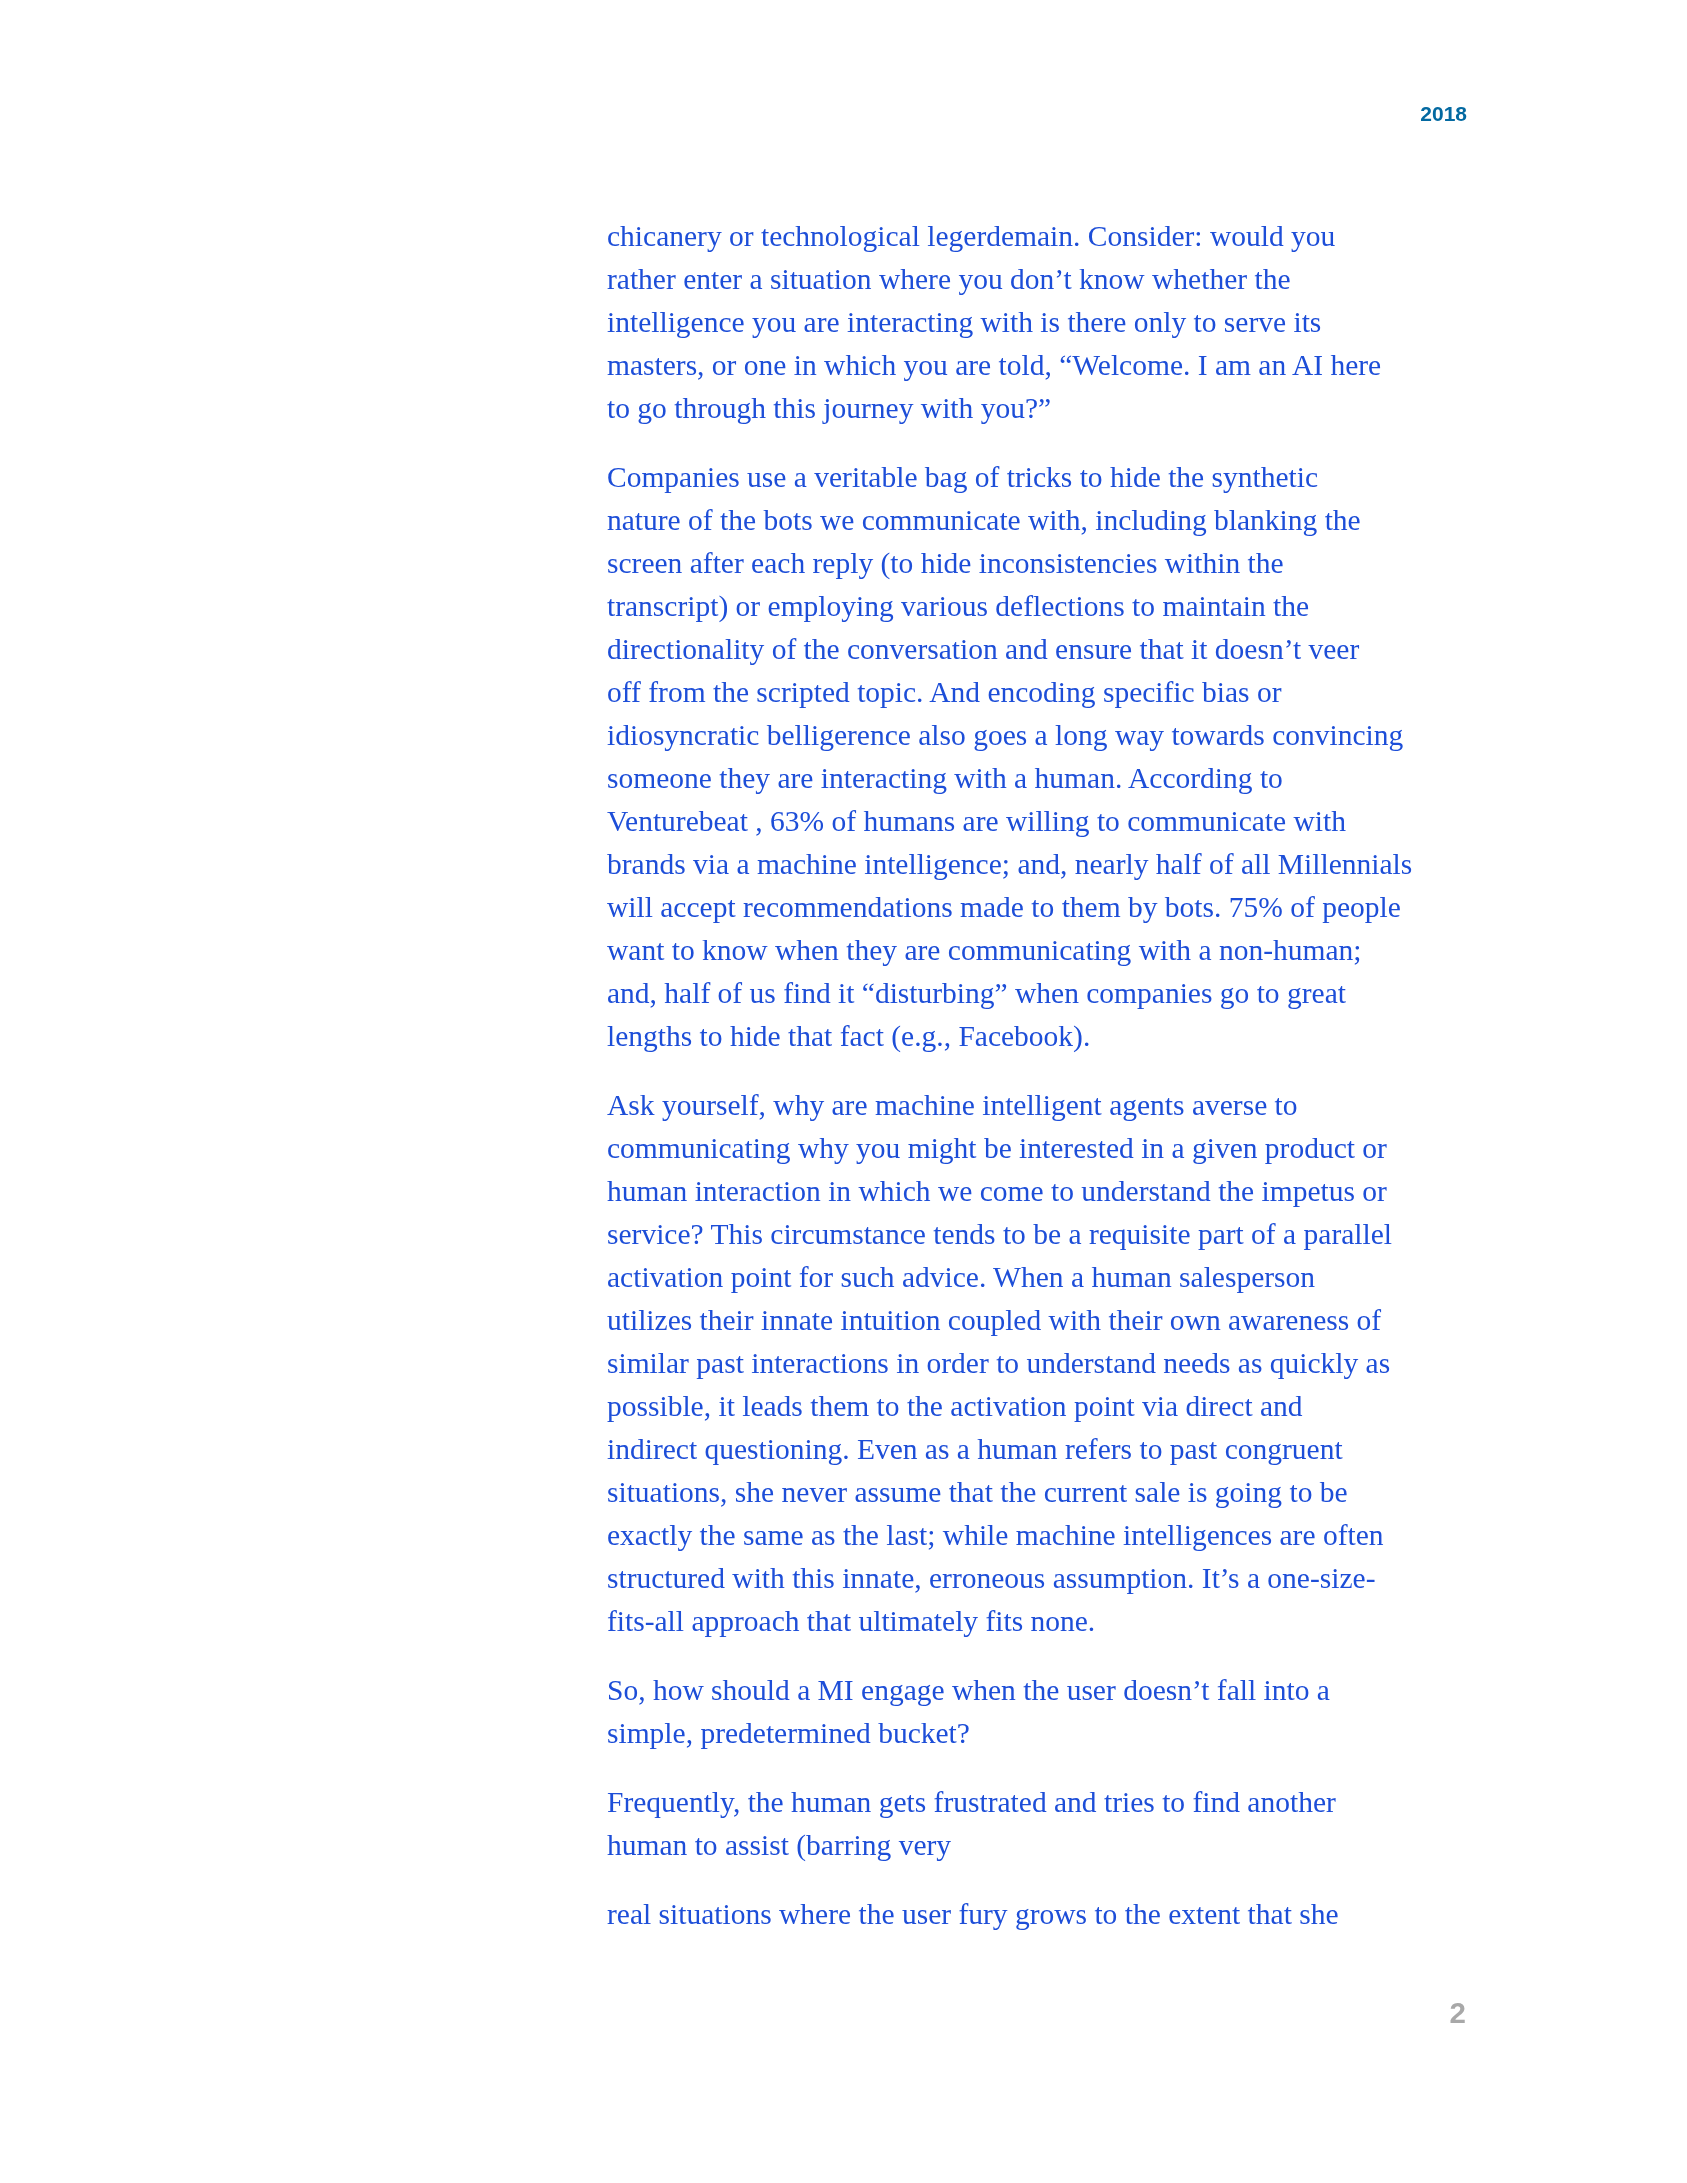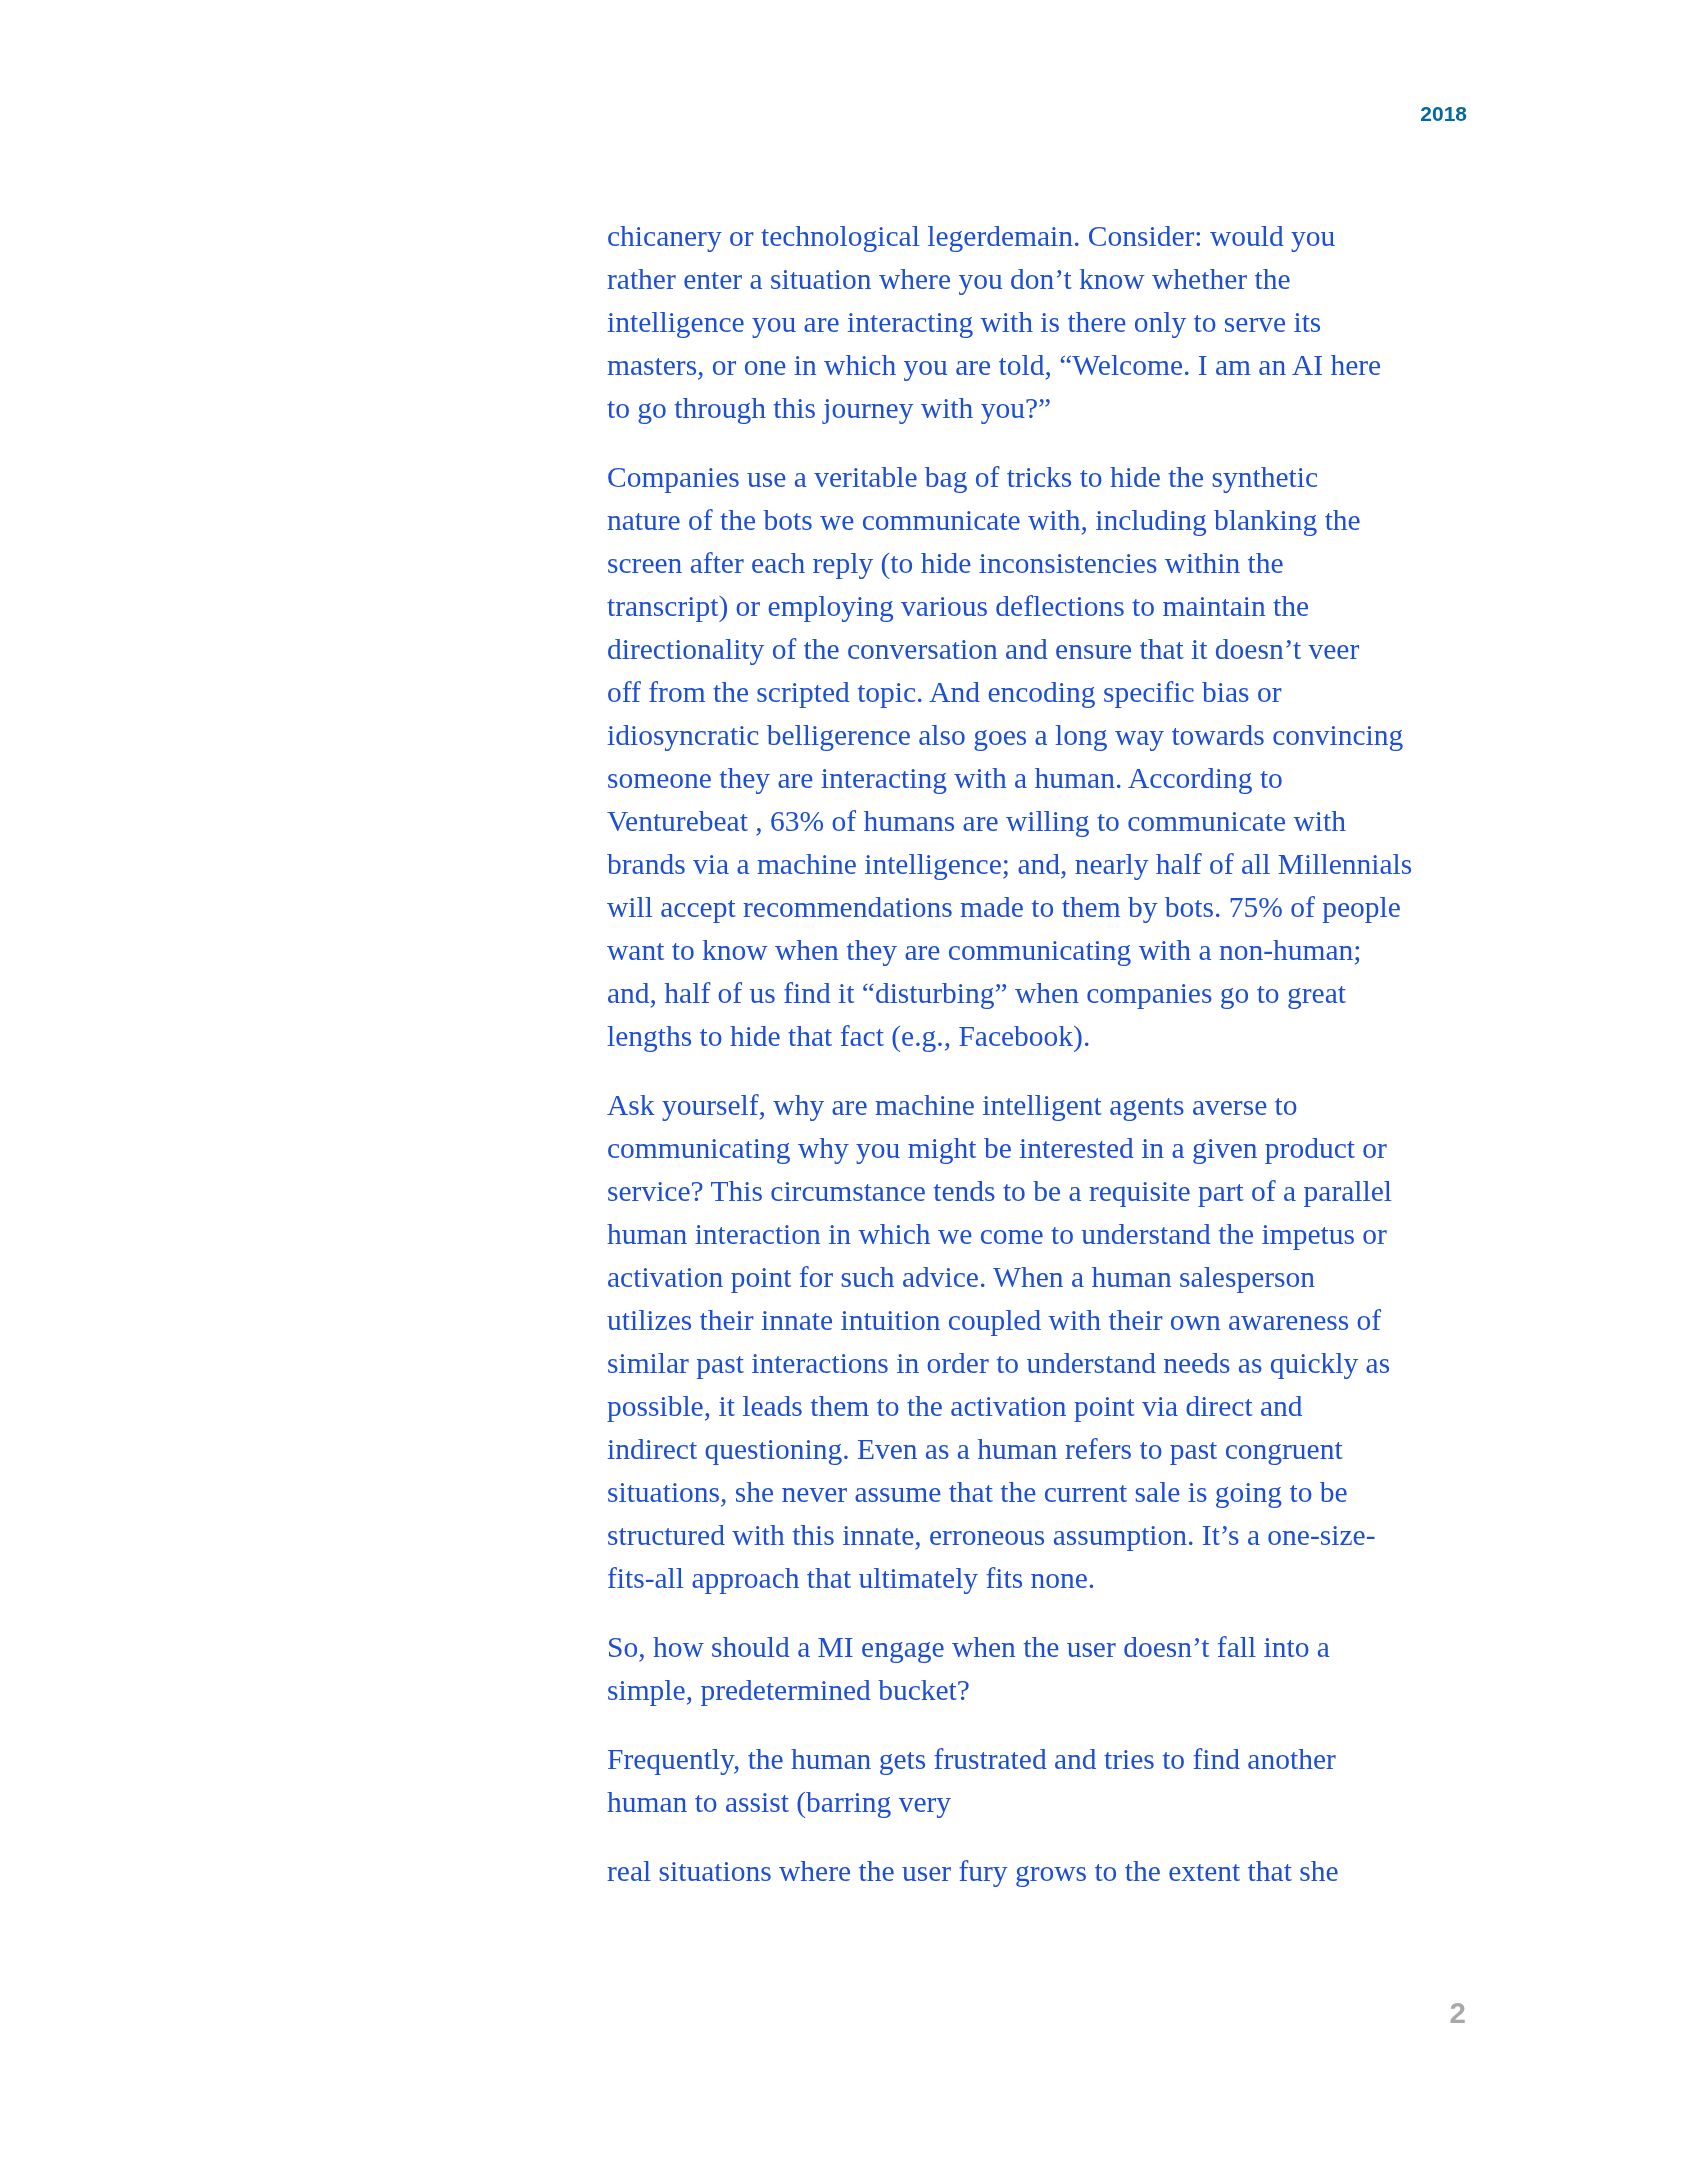--- a/index.html
+++ b/index.html
@@ -81,28 +81,29 @@
       <div class="text-line">Venturebeat , 63% of humans are willing to communicate with</div>
       <div class="text-line">brands via a machine intelligence; and, nearly half of all Millennials</div>
       <div class="text-line">will accept recommendations made to them by bots. 75% of people</div>
       <div class="text-line">want to know when they are communicating with a non-human;</div>
       <div class="text-line">and, half of us find it “disturbing” when companies go to great</div>
       <div class="text-line">lengths to hide that fact (e.g., Facebook).</div>
     </div>
     <div class="paragraph">
       <div class="text-line">Ask yourself, why are machine intelligent agents averse to</div>
       <div class="text-line">communicating why you might be interested in a given product or</div>
+      <div class="text-line">human interaction in which we come to understand the impetus or</div>
       <div class="text-line">service? This circumstance tends to be a requisite part of a parallel</div>
-      <div class="text-line">human interaction in which we come to understand the impetus or</div>
       <div class="text-line">activation point for such advice. When a human salesperson</div>
       <div class="text-line">utilizes their innate intuition coupled with their own awareness of</div>
       <div class="text-line">similar past interactions in order to understand needs as quickly as</div>
       <div class="text-line">possible, it leads them to the activation point via direct and</div>
       <div class="text-line">indirect questioning. Even as a human refers to past congruent</div>
       <div class="text-line">situations, she never assume that the current sale is going to be</div>
+      <div class="text-line">exactly the same as the last; while machine intelligences are often</div>
       <div class="text-line">structured with this innate, erroneous assumption. It’s a one-size-</div>
       <div class="text-line">fits-all approach that ultimately fits none.</div>
     </div>
     <div class="paragraph">
       <div class="text-line">So, how should a MI engage when the user doesn’t fall into a</div>
       <div class="text-line">simple, predetermined bucket?</div>
     </div>
     <div class="paragraph">
       <div class="text-line">Frequently, the human gets frustrated and tries to find another</div>
       <div class="text-line">human to assist (barring very</div>

